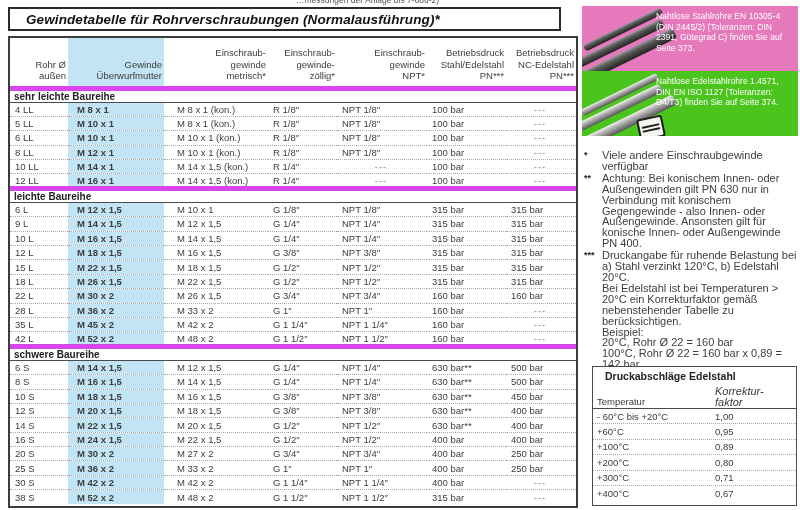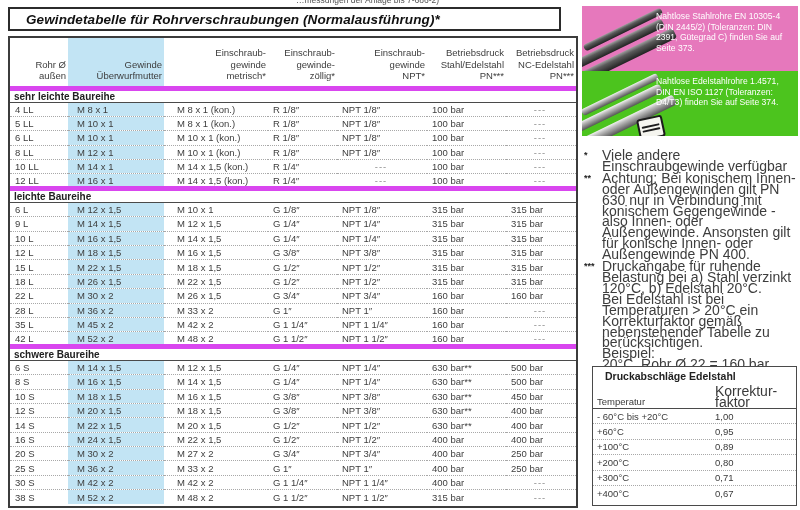--- a/index.html
+++ b/index.html
@@ -25,21 +25,21 @@
   table.main{width:100%;border-collapse:collapse;table-layout:fixed;}
   table.main col.c0{width:58px}  table.main col.c1{width:96px}
   table.main col.c2{width:104px} table.main col.c3{width:69px}
   table.main col.c4{width:90px}  table.main col.c5{width:79px}
   table.main col.c6{width:70px}
   table.main th{font-weight:normal;text-align:right;vertical-align:bottom;font-size:9.5px;line-height:11.5px;
     padding:4px 2px 4px 5px;white-space:pre-line;height:50px;border-bottom:1px solid #4a4a4a;color:#3d3d3d;}
   table.main th.blue, table.main td.blue{background:var(--blue);}
   table.main td{font-size:9.5px;height:14.4px;padding:0 2px 0 5px;white-space:nowrap;overflow:hidden;
     border-bottom:1px dotted var(--dotted);color:#3d3d3d;}
-  table.main td.c1{padding-left:9px;}
+  table.main td.c1{padding-left:9px;font-weight:bold;}
   table.main td.c2{padding-left:13px;}
   table.main td.dash{text-align:center;color:#8a8a8a;letter-spacing:1px;padding-left:0;}
   table.main tr.section td{font-weight:bold;font-size:10px;background:#fff;border-top:5px solid #d946ef;
     border-bottom:1px solid #4a4a4a;height:13px;padding-left:4px;color:#222;}
   table.main tr:last-child td{border-bottom:none;}
 
   
   .info-boxes{position:absolute;left:570px;top:6px;width:228px;height:130px;display:flex;flex-direction:column;}
   .info-box{flex:1;display:flex;position:relative;overflow:hidden;margin-left:12px;}
   .info-box.pink{background:var(--pink);}
@@ -49,29 +49,29 @@
   .tube.steel{background:linear-gradient(#9e9e9e 0%,#5a5a5a 35%,#222 100%);}
   .tube.inox{background:linear-gradient(#f2f2f2 0%,#bdbdbd 30%,#555 100%);}
   .stamp{position:absolute;left:56px;top:46px;width:26px;height:22px;background:#f5f5ef;border:2px solid #1d1d1d;
     transform:rotate(-12deg);border-radius:3px;z-index:3;display:flex;flex-direction:column;justify-content:center;gap:2px;padding:2px;}
   .stamp i{display:block;height:2px;background:#1d1d1d;border-radius:1px;}
 
   
   .footnotes{position:absolute;left:584px;top:150px;width:214px;}
   .fn{display:grid;grid-template-columns:18px 1fr;margin-bottom:1px;}
   .fn .mk{font-size:9px;font-weight:bold;color:#222;}
-  .fn .tx{font-size:14px;line-height:10.9px;white-space:pre-line;color:#3d3d3d;}
+  .fn .tx{font-size:11px;line-height:10.9px;white-space:pre-line;color:#3d3d3d;}
 
   
   .corr-box{position:absolute;left:592px;top:366px;width:205px;height:140px;border:1.5px solid #4a4a4a;background:#fff;}
   .corr-title{font-size:10.5px;font-weight:bold;color:#222;padding:3px 0 0 12px;}
   .corr-head{display:grid;grid-template-columns:118px 1fr;align-items:end;border-bottom:1px solid #4a4a4a;
     padding:0 0 1px 4px;height:27px;}
   .corr-head .h1{font-size:9.5px;}
-  .corr-head .h2{font-size:14px;white-space:pre-line;line-height:10.5px;}
+  .corr-head .h2{font-size:11px;white-space:pre-line;line-height:10.5px;font-style:italic;}
   .corr-row{display:grid;grid-template-columns:118px 1fr;border-bottom:1px dotted var(--dotted);
     height:15.4px;align-items:center;padding-left:4px;font-size:9.5px;}
   .corr-row:last-child{border-bottom:none;}
 </style>
 </head>
 <body>
 
 <div class="page">
 
   <div class="top-caption-clip">

